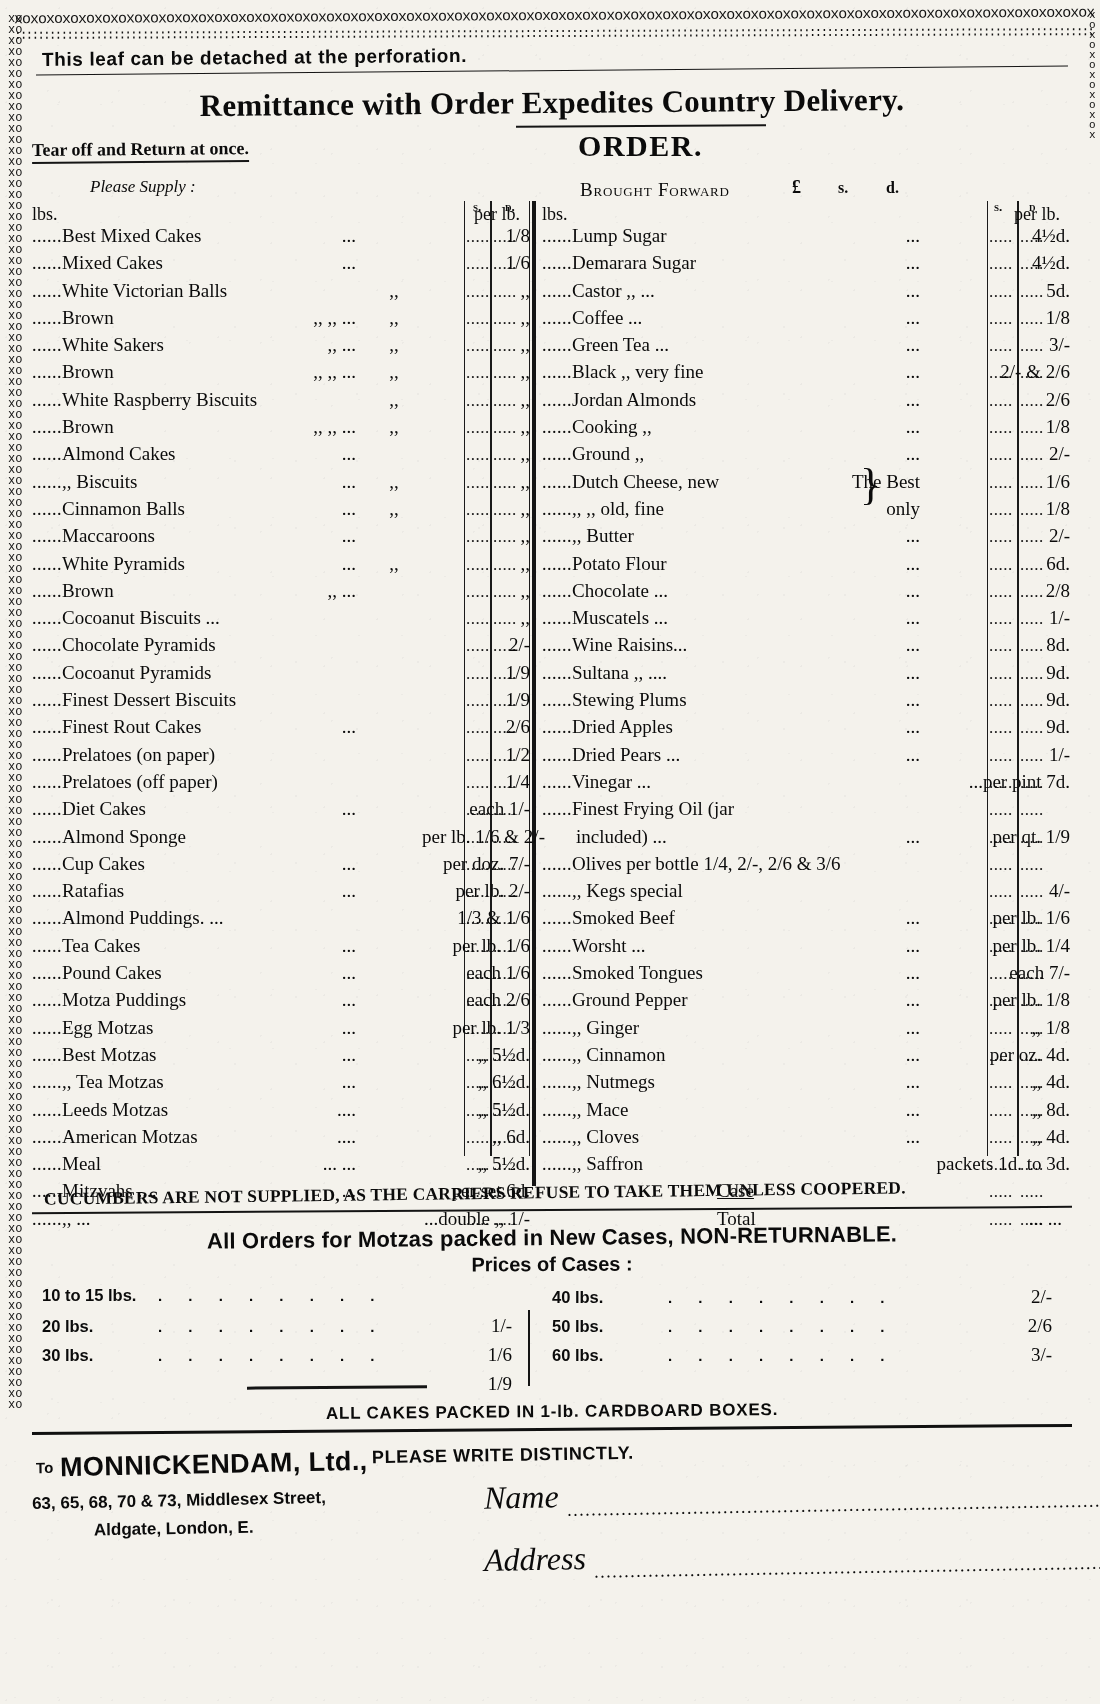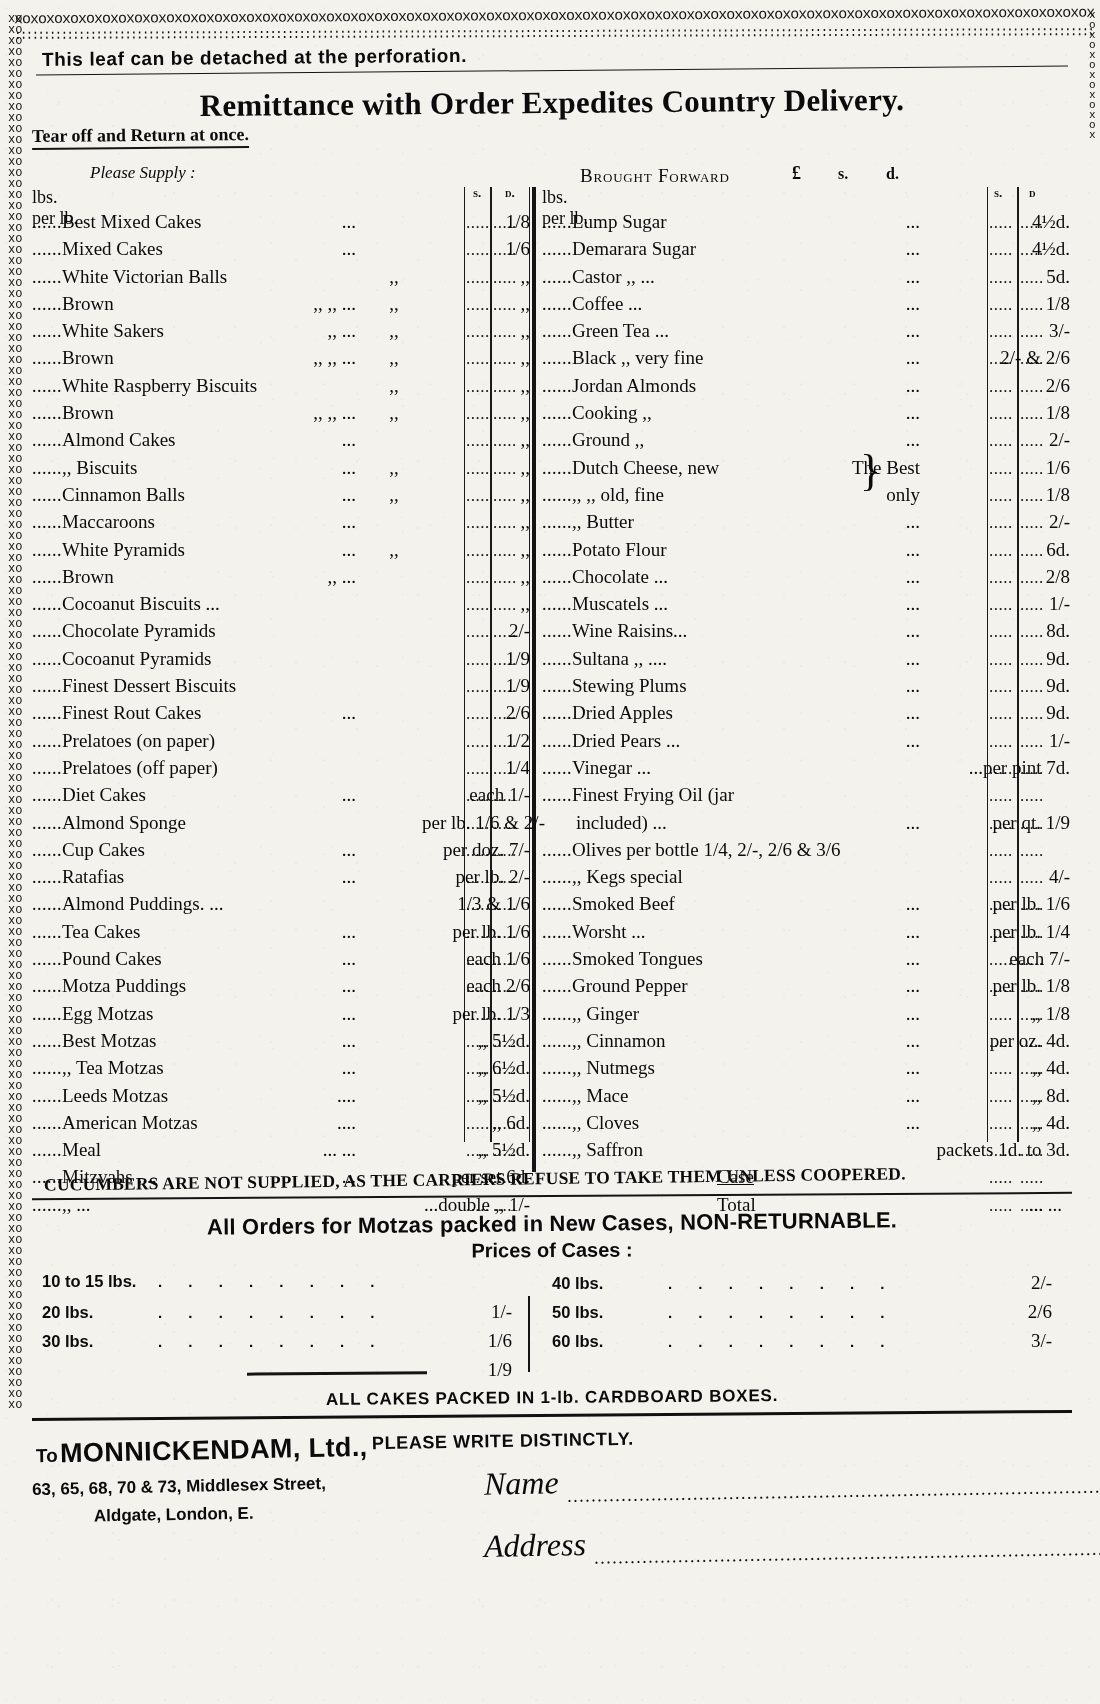--- a/index.html
+++ b/index.html
@@ -175,22 +175,21 @@
     position: absolute;
     top: 24px;
   }
   .col-left  { left: 0px;   width: 500px; }
   .col-right { left: 510px; width: 530px; }
 
   .hdr {
     display: flex;
     font-size: 18px;
     height: 24px;
-    align-items: flex-start;
-    flex-direction: column;
+    align-items: flex-end;
   }
   .hdr .lbs { width: 300px; }
   .hdr .per { flex: 1; text-align: right; padding-right: 12px; }
 
   .item {
     display: flex;
     align-items: baseline;
     font-size: 19px;
     height: 27.3px;
     white-space: nowrap;
@@ -348,21 +347,21 @@
   
   .footer {
     position: relative;
     margin-top: 14px;
     height: 190px;
   }
   .to {
     position: absolute;
     left: 4px; top: 14px;
     font-family: "Liberation Sans", sans-serif;
-    font-size: 19px;
+    font-size: 15px;
     font-weight: bold;
     transform: rotate(-1deg);
   }
   .company {
     position: absolute;
     left: 28px; top: 4px;
     font-family: "Liberation Sans", sans-serif;
     font-weight: bold;
     font-size: 27px;
     letter-spacing: 0.4px;
@@ -431,20 +430,24 @@
 
   <div class="content">
 
     <div class="leaf-note">This leaf can be detached at the perforation.</div>
     <div class="rule-thin"></div>
 
     <div class="remit">Remittance with Order Expedites Country Delivery.</div>
 
     <div class="row-tear">
       <div class="tear">Tear off and Return at once.</div>
+      <div class="order-wrap">
+        <div class="order-rule"></div>
+        <div class="order">ORDER.</div>
+      </div>
     </div>
 
     <div class="table-area">
 
       <div class="please-supply">Please Supply :</div>
       <div class="bf">Brought Forward</div>
       <div class="bf-lsd">
         <span class="l">£</span>
         <span class="s">s.</span>
         <span>d.</span>

